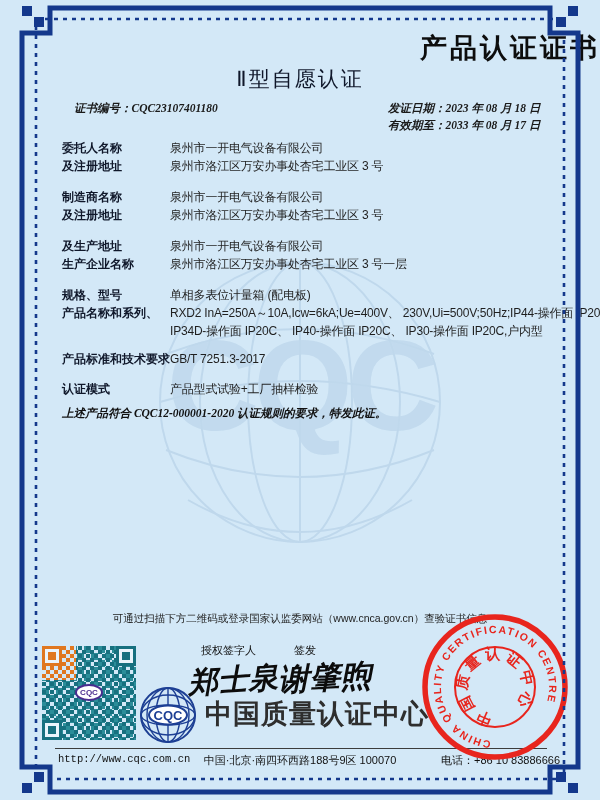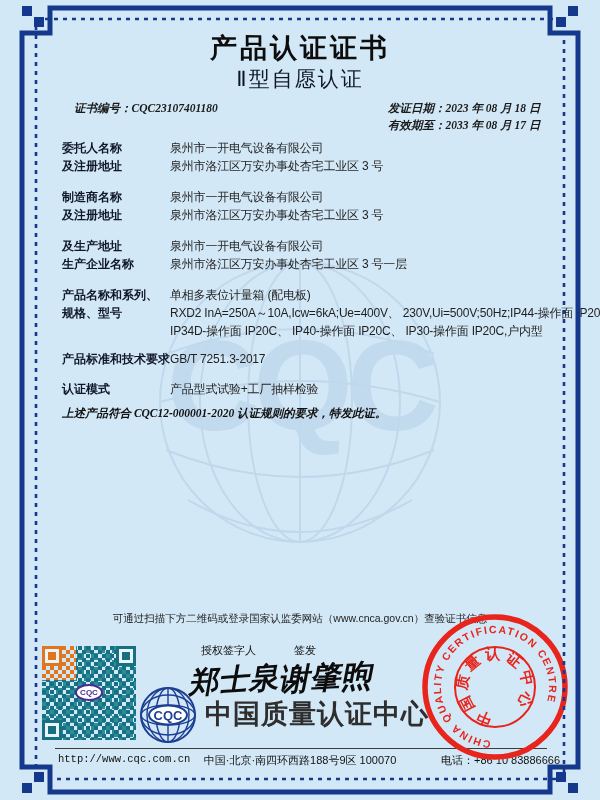--- a/index.html
+++ b/index.html
@@ -13,21 +13,21 @@
   .cert{position:relative;width:600px;height:800px;overflow:hidden;background:#d3e8f7;}
   .abs{position:absolute;}
 
   
   .frame-svg{position:absolute;left:0;top:0;z-index:3;pointer-events:none;}
   .wm-svg{position:absolute;left:148px;top:252px;z-index:1;opacity:.75;}
 
   .content{position:absolute;inset:0;z-index:2;}
 
   .title{
-    position:absolute;left:0;top:30px;width:100%;text-align:center;
+    position:absolute;left:0;top:30px;width:100%;text-align:right;
     font-size:27px;font-weight:bold;letter-spacing:3px;color:#0d0d0d;
   }
   .subtitle{
     position:absolute;left:0;top:65px;width:100%;text-align:center;
     font-size:21px;letter-spacing:2px;color:#0f172a;
   }
   .kai{font-family:"Liberation Serif",serif;font-style:italic;font-weight:bold;}
   .meta-left{position:absolute;left:74px;top:101px;font-size:11.5px;}
   .meta-right{position:absolute;left:388px;top:100px;font-size:11.5px;line-height:17px;}
 
@@ -156,22 +156,22 @@
         <div>生产企业名称</div>
       </div>
       <div class="fvalue">
         <div>泉州市一开电气设备有限公司</div>
         <div>泉州市洛江区万安办事处杏宅工业区 3 号一层</div>
       </div>
     </div>
 
     <div class="row" style="top:286px">
       <div class="flabel">
+        <div>规格、型号</div>
         <div>产品名称和系列、</div>
-        <div>规格、型号</div>
       </div>
       <div class="fvalue">
         <div>单相多表位计量箱 (配电板)</div>
         <div>RXD2 InA=250A～10A,Icw=6kA;Ue=400V、 230V,Ui=500V;50Hz;IP44-操作面 IP20C、</div>
         <div>IP34D-操作面 IP20C、 IP40-操作面 IP20C、 IP30-操作面 IP20C,户内型</div>
       </div>
     </div>
 
     <div class="row" style="top:350px">
       <div class="flabel" style="width:140px">

